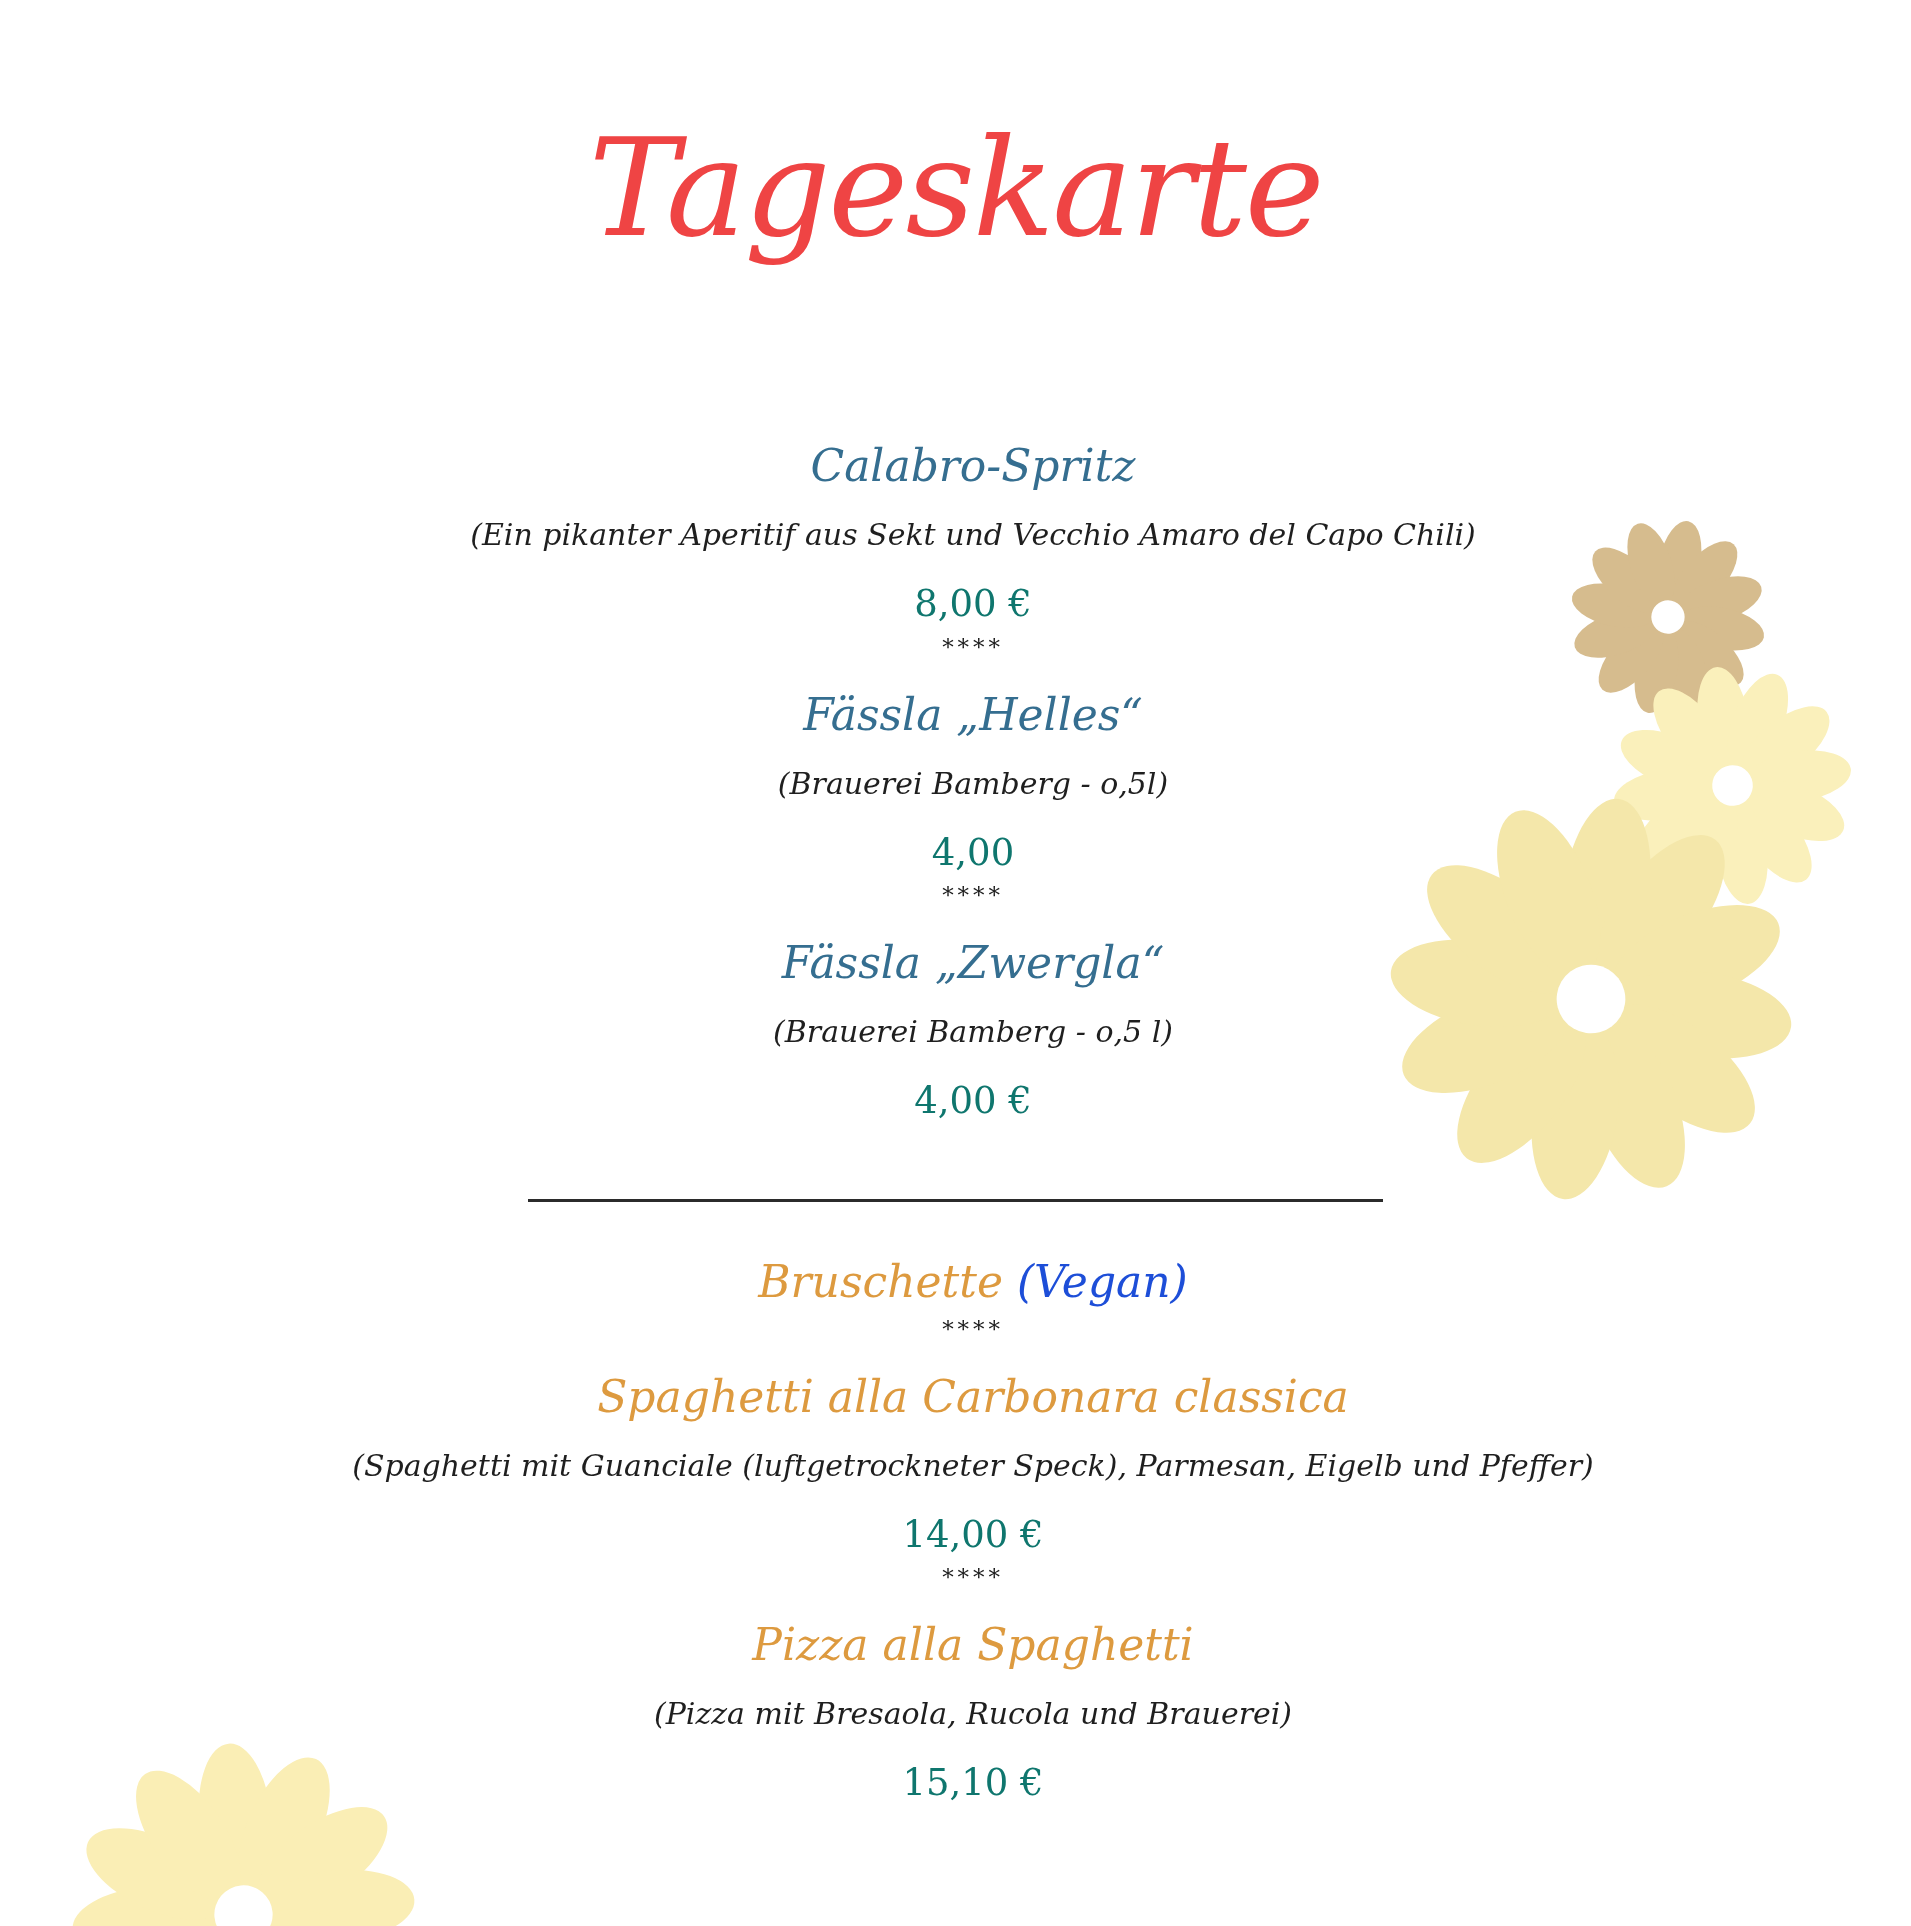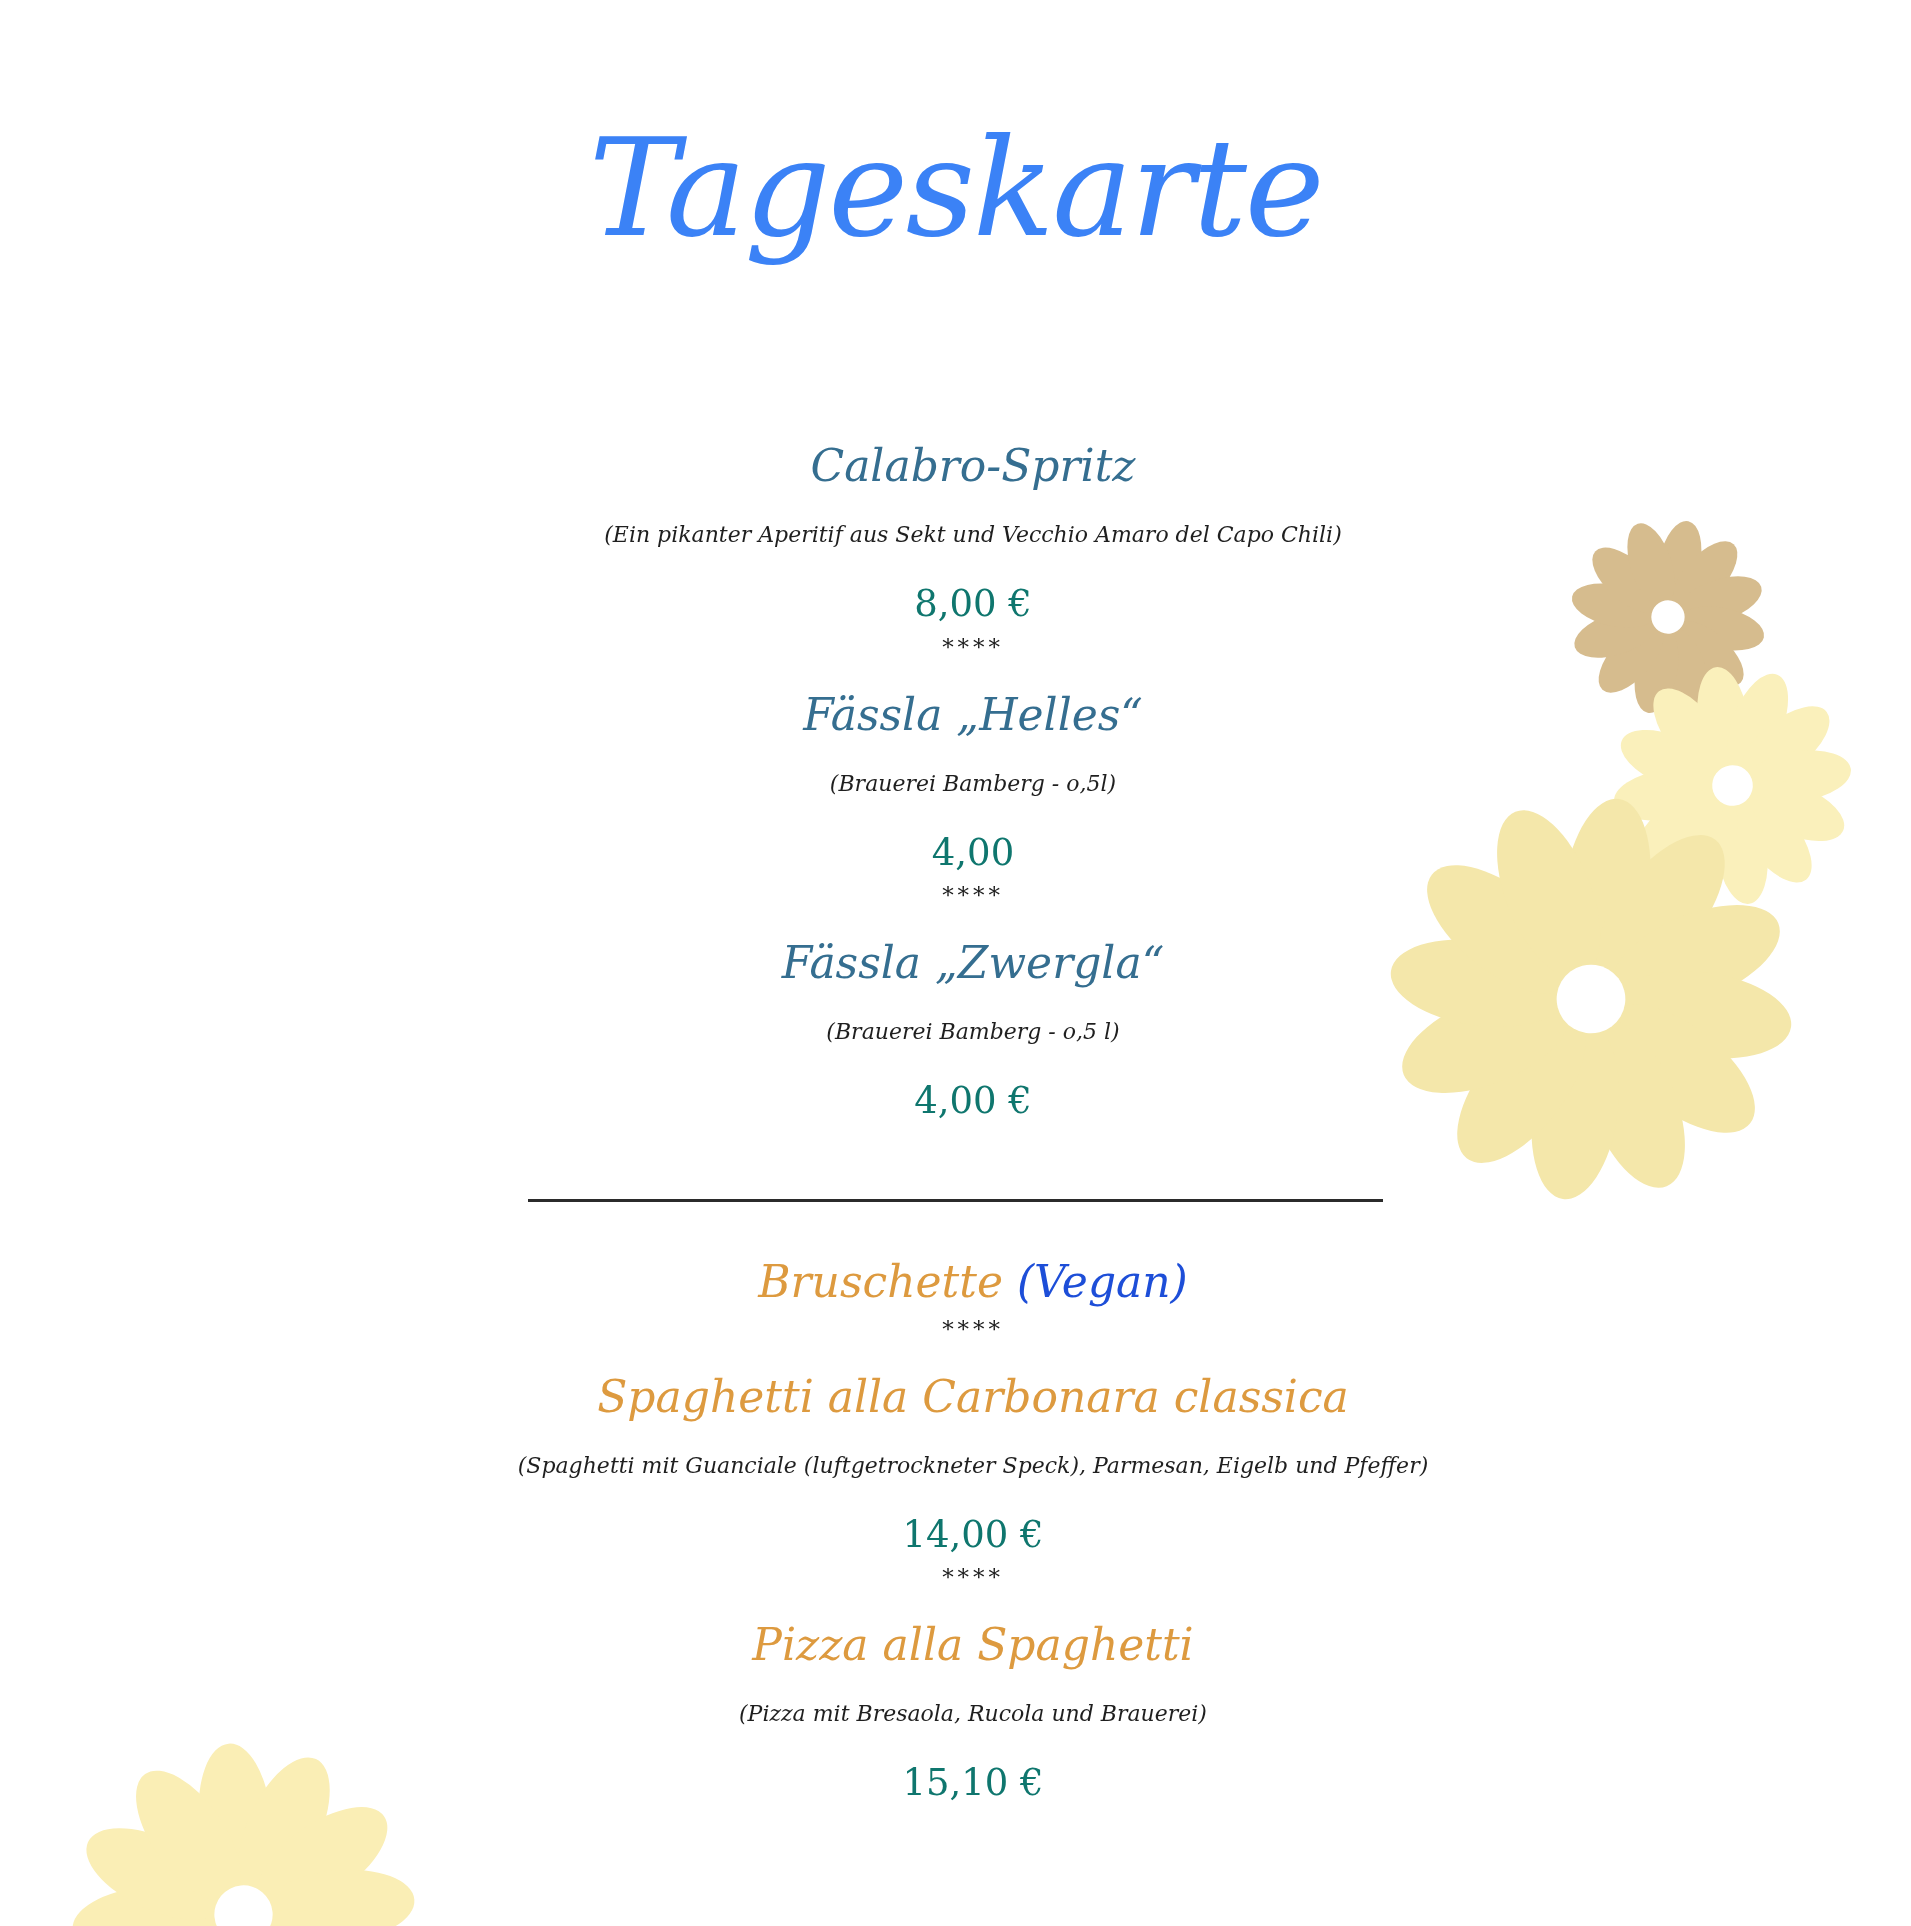--- a/index.html
+++ b/index.html
@@ -20,40 +20,40 @@
   .content {
     position: relative;
     z-index: 2;
   }
   .menu-title {
     margin: 104px 0 0 0;
     font-size: 135px;
     line-height: 169px;
     font-style: italic;
     font-weight: normal;
-    color: #3b82f6;
+    color: #ef4444;
     letter-spacing: -2.3px;
   }
   .section-drinks { margin-top: 166px; }
   .item { margin: 0 0 25px 0; padding-left: 35px; }
   .item-name {
     margin: 0;
     font-size: 44px;
     line-height: 54px;
     font-style: italic;
     font-weight: normal;
     white-space: nowrap;
   }
   .section-drinks .item-name { color: #356e90; }
   .section-foods  .item-name { color: #dd9a3f; }
   .item-tag { color: #1d4ed8; }
   .item-tag:empty { display: none; }
   .item-desc {
     margin: 19px 0 0 0;
-    font-size: 22px;
+    font-size: 30px;
     line-height: 46px;
     font-style: italic;
     color: #1f1f1f;
     white-space: nowrap;
   }
   .item-price {
     margin: 23px 0 0 0;
     font-size: 37px;
     line-height: 46px;
     font-style: normal;

